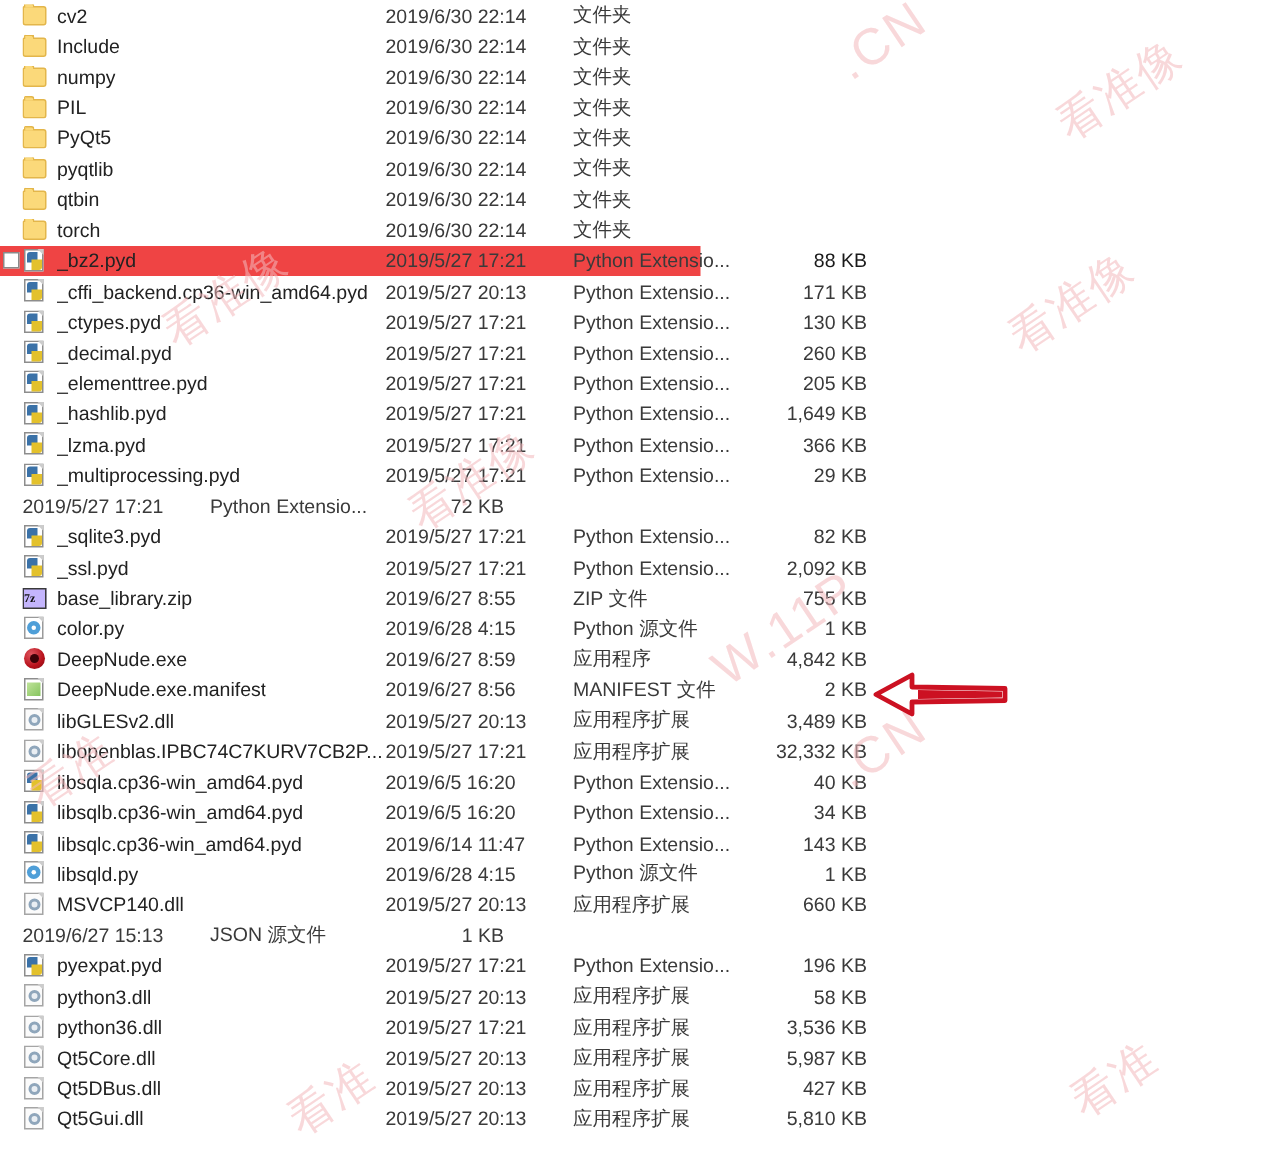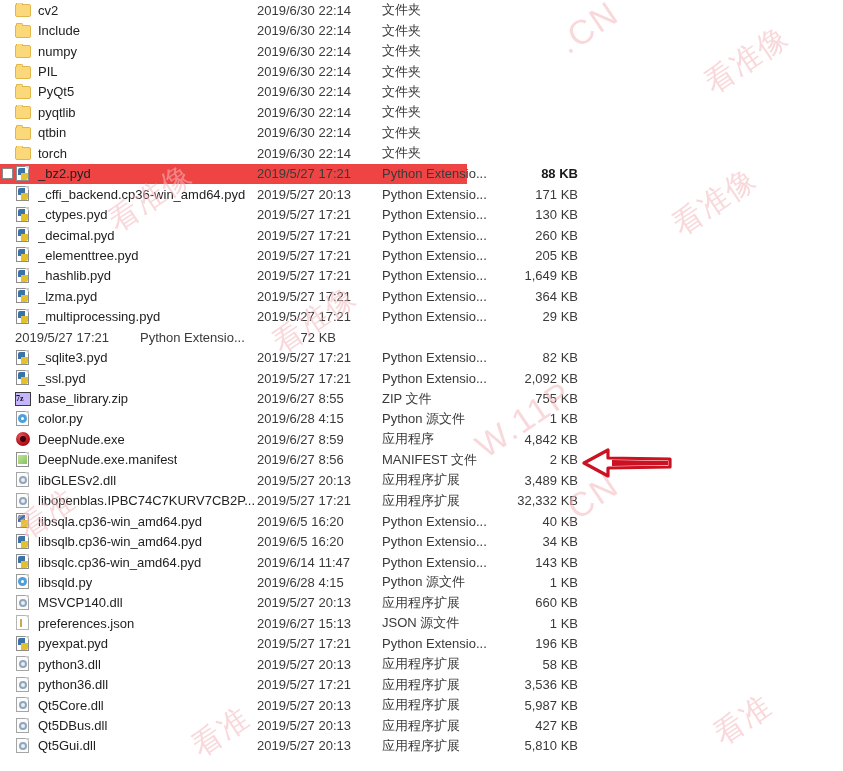--- a/index.html
+++ b/index.html
@@ -57,21 +57,21 @@
     display: flex;
     align-items: center;
     font-size: 13px;
     color: #222222;
     white-space: nowrap;
   }
   .row.selected {
     background: #ef4444;
     width: 467px;
   }
-  .row.selected .col-size { color: #1a1a1a; font-weight: bold; }
+  .row.selected .col-size { color: #1a1a1a; }
 
   .chk {
     width: 15px;
     min-width: 15px;
     display: flex;
     align-items: center;
     justify-content: center;
   }
   .chkbox {
     width: 11px;
@@ -450,21 +450,21 @@
       <div class="col-name">
         <span class="icon ic-pyd">
           <span class="page"></span>
           <span class="py-blue"></span>
           <span class="py-yellow"></span>
         </span>
         <span class="label">_lzma.pyd</span>
       </div>
       <div class="col-date">2019/5/27 17:21</div>
       <div class="col-type">Python Extensio...</div>
-      <div class="col-size">364 KB</div>
+      <div class="col-size">366 KB</div>
     </div>
     <div class="row">
       <div class="chk"></div>
       <div class="col-name">
         <span class="icon ic-pyd">
           <span class="page"></span>
           <span class="py-blue"></span>
           <span class="py-yellow"></span>
         </span>
         <span class="label">_multiprocessing.pyd</span>
@@ -644,27 +644,20 @@
           <span class="gear"></span>
         </span>
         <span class="label">MSVCP140.dll</span>
       </div>
       <div class="col-date">2019/5/27 20:13</div>
       <div class="col-type">应用程序扩展</div>
       <div class="col-size">660 KB</div>
     </div>
     <div class="row">
       <div class="chk"></div>
-      <div class="col-name">
-        <span class="icon ic-json">
-          <span class="page"></span>
-          <span class="bar"></span>
-        </span>
-        <span class="label">preferences.json</span>
-      </div>
       <div class="col-date">2019/6/27 15:13</div>
       <div class="col-type">JSON 源文件</div>
       <div class="col-size">1 KB</div>
     </div>
     <div class="row">
       <div class="chk"></div>
       <div class="col-name">
         <span class="icon ic-pyd">
           <span class="page"></span>
           <span class="py-blue"></span>

